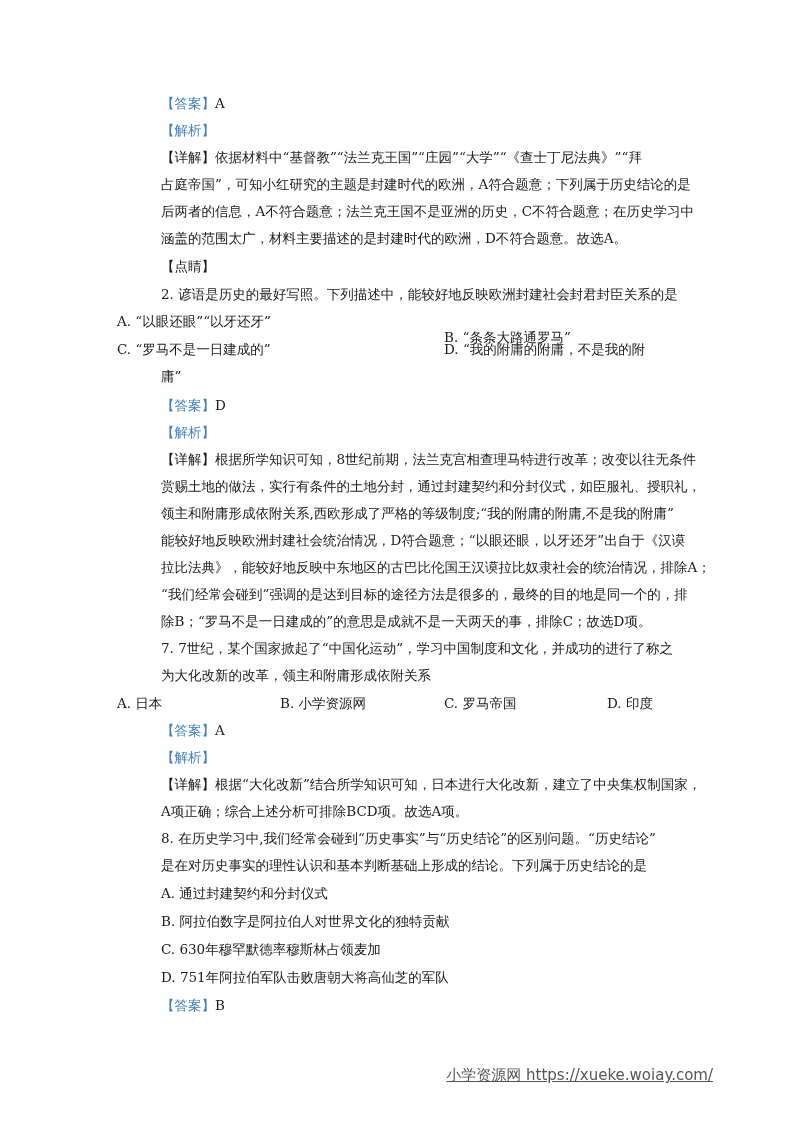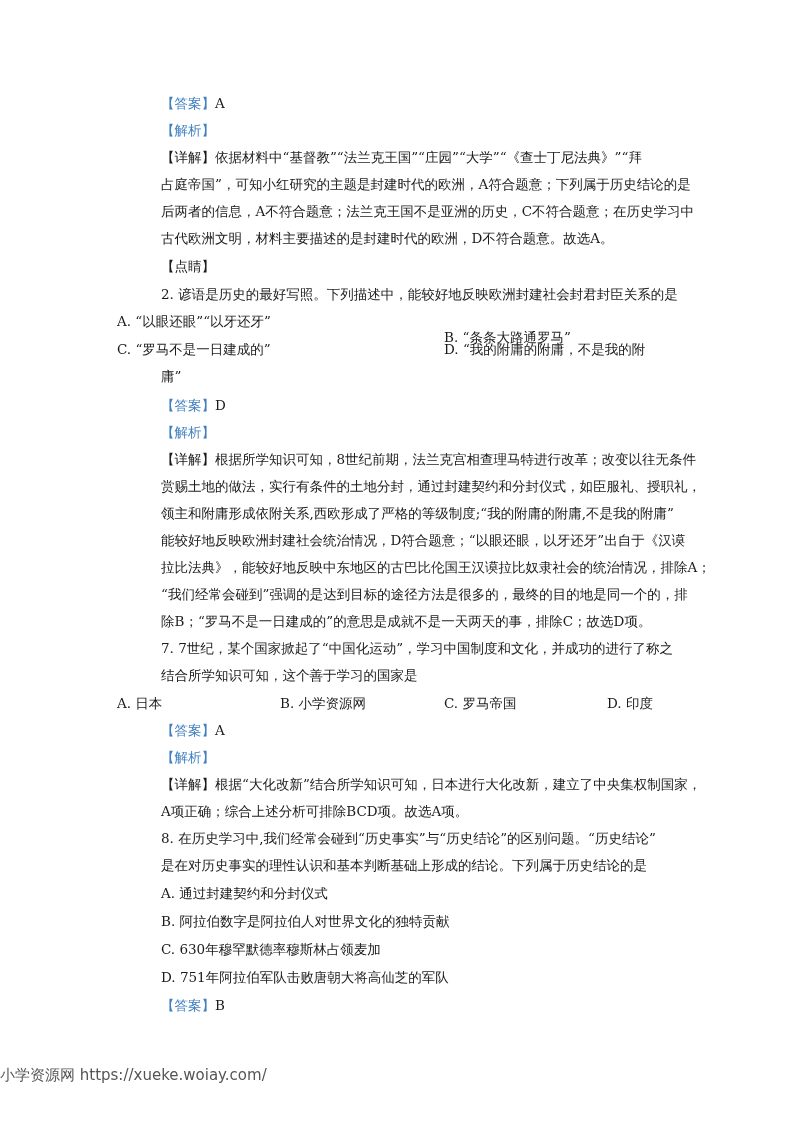--- a/index.html
+++ b/index.html
@@ -2,36 +2,36 @@
 <html><head>
 <meta charset="utf-8">
 <style>
   html, body { margin:0; padding:0; background:#ffffff; }
   body { width:793px; height:1122px; position:relative; overflow:hidden;
     font-family: "DejaVu Serif", "Liberation Serif", serif; color:#1a1a1a; }
   .page { position:absolute; left:117px; top:92px; width:560px; font-size:13.5px; }
   .line { position:absolute; left:0; white-space:nowrap; line-height:22px;margin-left:44px; }
   .blue { color:#3f7fbf; }
   .opt { position:absolute; white-space:nowrap; line-height:22px;text-align:center; }
-  .footer { position:absolute; top:1066px; left:0; width:713px; text-align:left;
-    font-family:"DejaVu Sans", sans-serif; font-size:15px; color:#555; }
+  .footer { position:absolute; top:1066px; left:0; width:713px; text-align:right;
+    font-family:"DejaVu Sans", sans-serif; font-size:15px; color:#555;text-decoration:underline; }
 </style>
 </head>
 <body>
 
 <div class="page">
 
   <div class="line" style="top:0px">
     <span class="blue">【答案】</span><span>A</span>
   </div>
   <div class="line blue" style="top:27px">【解析】</div>
   <div class="line" style="top:54px">【详解】依据材料中“基督教”“法兰克王国”“庄园”“大学”“《查士丁尼法典》”“拜</div>
   <div class="line" style="top:81px">占庭帝国”，可知小红研究的主题是封建时代的欧洲，A符合题意；下列属于历史结论的是</div>
   <div class="line" style="top:108px">后两者的信息，A不符合题意；法兰克王国不是亚洲的历史，C不符合题意；在历史学习中</div>
-  <div class="line" style="top:135px">古代欧洲文明，材料主要描述的是封建时代的欧洲，D不符合题意。故选A。</div>
+  <div class="line" style="top:135px">涵盖的范围太广，材料主要描述的是封建时代的欧洲，D不符合题意。故选A。</div>
   <div class="line" style="top:163px">【点睛】</div>
 
   <div class="line" style="top:191px">2.  谚语是历史的最好写照。下列描述中，能较好地反映欧洲封建社会封君封臣关系的是</div>
   <div class="opt" style="top:218px; left:0">A.  “以眼还眼”“以牙还牙”</div>
   <div class="opt" style="top:234px; left:327px">B.  “条条大路通罗马”</div>
   <div class="opt" style="top:246px; left:0">C.  “罗马不是一日建成的”</div>
   <div class="opt" style="top:246px; left:327px">D.  “我的附庸的附庸，不是我的附</div>
   <div class="line" style="top:273px">庸”</div>
   <div class="line" style="top:302px">
     <span class="blue">【答案】</span><span>D</span>
@@ -39,21 +39,21 @@
   <div class="line blue" style="top:329px">【解析】</div>
   <div class="line" style="top:356px">【详解】根据所学知识可知，8世纪前期，法兰克宫相查理马特进行改革；改变以往无条件</div>
   <div class="line" style="top:383px">赏赐土地的做法，实行有条件的土地分封，通过封建契约和分封仪式，如臣服礼、授职礼，</div>
   <div class="line" style="top:410px">领主和附庸形成依附关系,西欧形成了严格的等级制度;“我的附庸的附庸,不是我的附庸”</div>
   <div class="line" style="top:437px">能较好地反映欧洲封建社会统治情况，D符合题意；“以眼还眼，以牙还牙”出自于《汉谟</div>
   <div class="line" style="top:464px">拉比法典》，能较好地反映中东地区的古巴比伦国王汉谟拉比奴隶社会的统治情况，排除A；</div>
   <div class="line" style="top:491px">“我们经常会碰到”强调的是达到目标的途径方法是很多的，最终的目的地是同一个的，排</div>
   <div class="line" style="top:518px">除B；“罗马不是一日建成的”的意思是成就不是一天两天的事，排除C；故选D项。</div>
 
   <div class="line" style="top:545px">7.  7世纪，某个国家掀起了“中国化运动”，学习中国制度和文化，并成功的进行了称之</div>
-  <div class="line" style="top:572px">结合所学知识可知，这个善于学习的国家是</div>
+  <div class="line" style="top:572px">为大化改新的改革，领主和附庸形成依附关系</div>
   <div class="opt" style="top:600px; left:0">A.  日本</div>
   <div class="opt" style="top:600px; left:163px">B.  小学资源网</div>
   <div class="opt" style="top:600px; left:327px">C.  罗马帝国</div>
   <div class="opt" style="top:600px; left:490px">D.  印度</div>
   <div class="line" style="top:627px">
     <span class="blue">【答案】</span><span>A</span>
   </div>
   <div class="line blue" style="top:654px">【解析】</div>
   <div class="line" style="top:681px">【详解】根据“大化改新”结合所学知识可知，日本进行大化改新，建立了中央集权制国家，</div>
   <div class="line" style="top:708px">A项正确；综合上述分析可排除BCD项。故选A项。</div>

